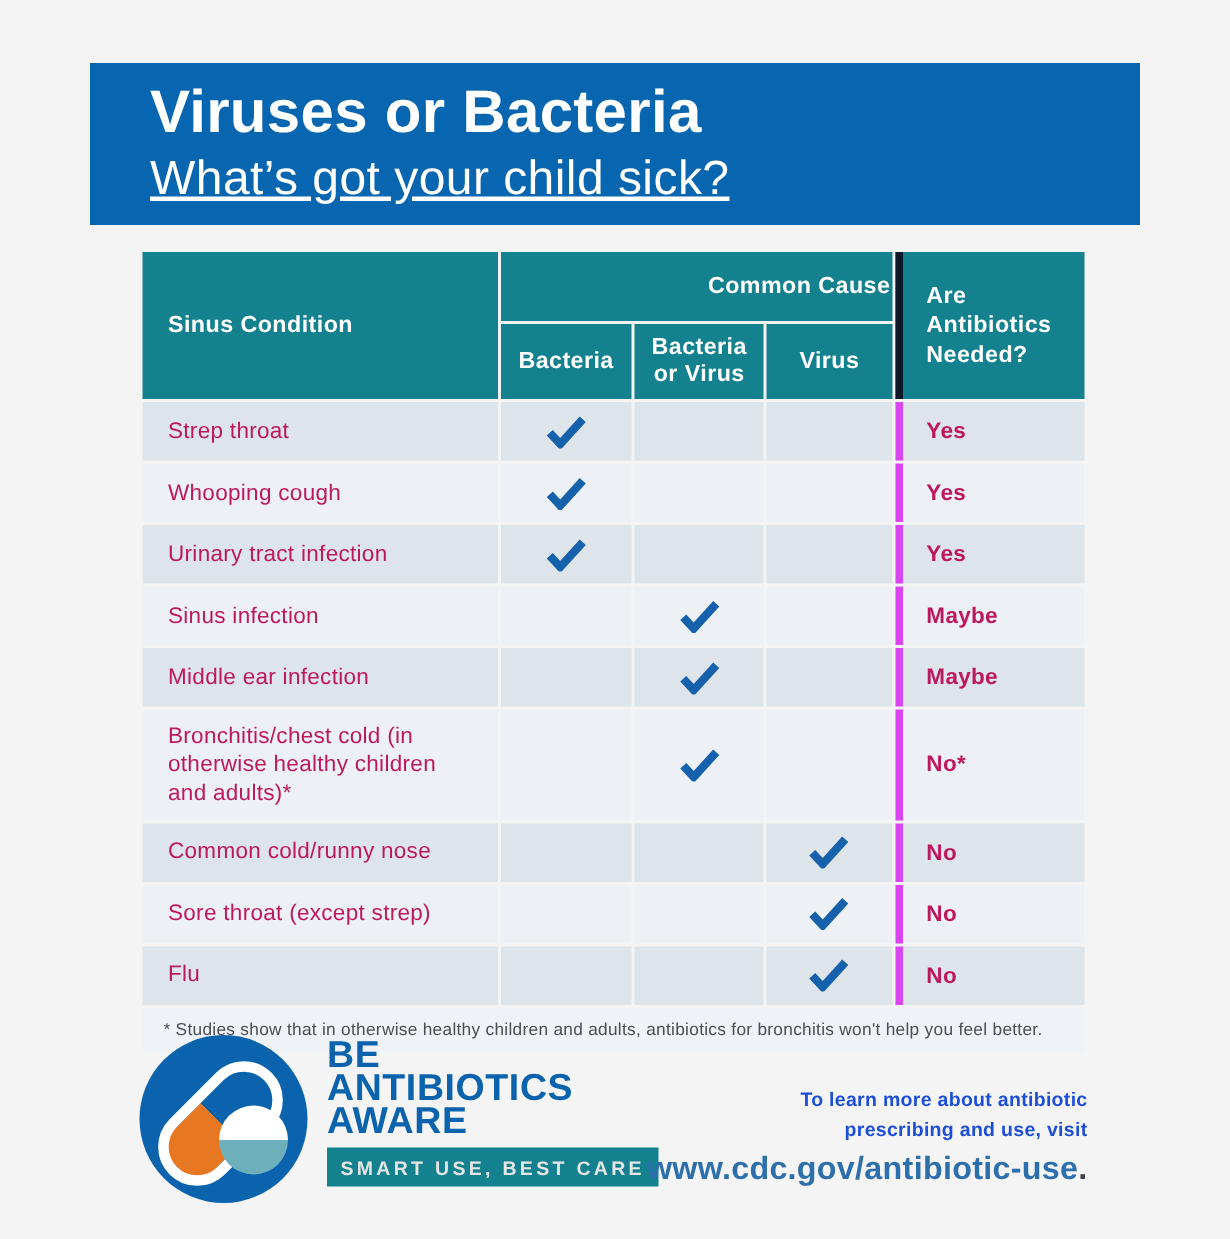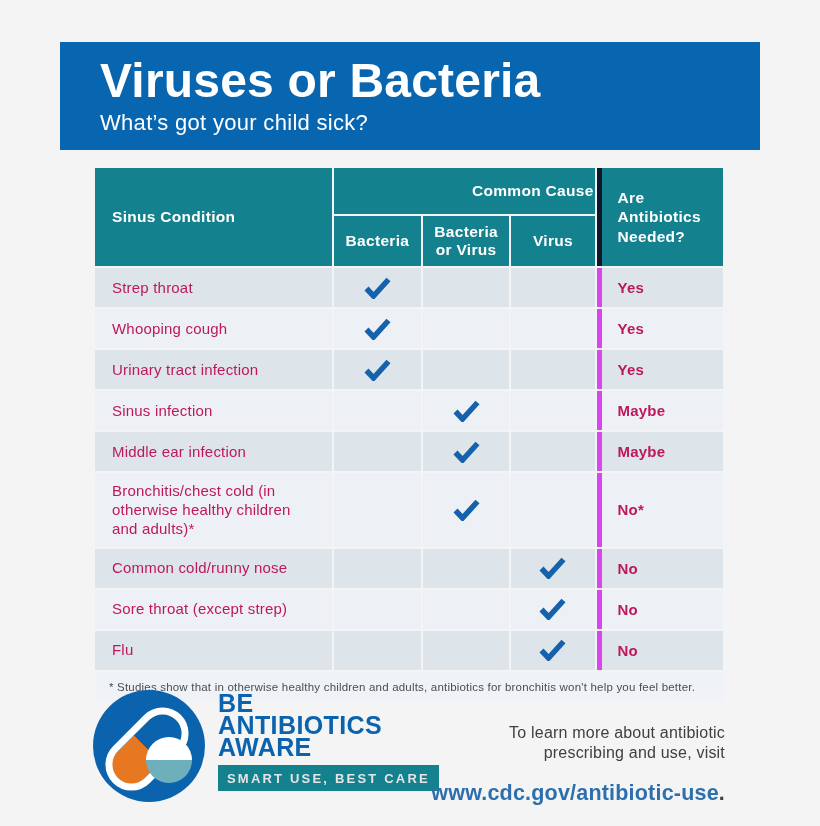--- a/index.html
+++ b/index.html
@@ -10,22 +10,22 @@
     -webkit-font-smoothing:antialiased;
   }
 
   
   .banner {
     position:absolute; left:60px; top:42px; width:700px; height:108px;
     background:#0866b1; color:#fff; box-sizing:border-box;
     display:flex; flex-direction:column; justify-content:center;
     padding-left:40px;
   }
-  .banner-title { font-size:48px; font-weight:800; letter-spacing:.2px; line-height:1; }
-  .banner-subtitle { font-size:22px; font-weight:300; letter-spacing:.3px; line-height:1.15; margin-top:5px; }
+  .banner-title { font-size:40px; font-weight:800; letter-spacing:.2px; line-height:1; }
+  .banner-subtitle { font-size:32px; font-weight:300; letter-spacing:.3px; line-height:1.15; margin-top:5px;text-decoration:underline; }
 
   
   .table-area { position:absolute; left:93px; top:166px; width:632px; }
   table { border-collapse:separate; border-spacing:2px; width:632px; table-layout:fixed; }
   th, td { box-sizing:border-box; }
 
   th {
     background:#14818f; color:#fff; font-weight:700; font-size:15.5px; letter-spacing:.3px;
   }
   .th-cond { text-align:left; padding-left:17px; width:236px; }
@@ -71,22 +71,22 @@
   .logo-text { position:absolute; left:218px; top:692px; }
   .logo-line { font-size:25px; font-weight:800; color:#0b63ae; line-height:22px; letter-spacing:.4px; }
   .logo-badge {
     display:inline-block; margin-top:7px; background:#14818f; color:#e5e5e5;
     font-size:13px; font-weight:700; letter-spacing:2.2px; padding:6px 9px 5px;
   }
 
   .info {
     position:absolute; right:95px; top:723px; text-align:right;
   }
-  .info-line { font-size:16px; line-height:20px; color:#404040; font-weight:400; letter-spacing:.2px; }
-  .info-link-row { margin-top:18px; font-size:21.5px; font-weight:700; letter-spacing:.2px; }
+  .info-line { font-size:13px; line-height:20px; color:#1d4ed8; font-weight:700; letter-spacing:.2px; }
+  .info-link-row { margin-top:4px; font-size:21.5px; font-weight:700; letter-spacing:.2px; }
   .info-link { color:#2d6fad; text-decoration:none; }
   .info-suffix { color:#3f4245; }
 </style>
 </head>
 <body>
 
 <div class="banner">
   <div class="banner-title">Viruses or Bacteria</div>
   <div class="banner-subtitle">What’s got your child sick?</div>
 </div>

